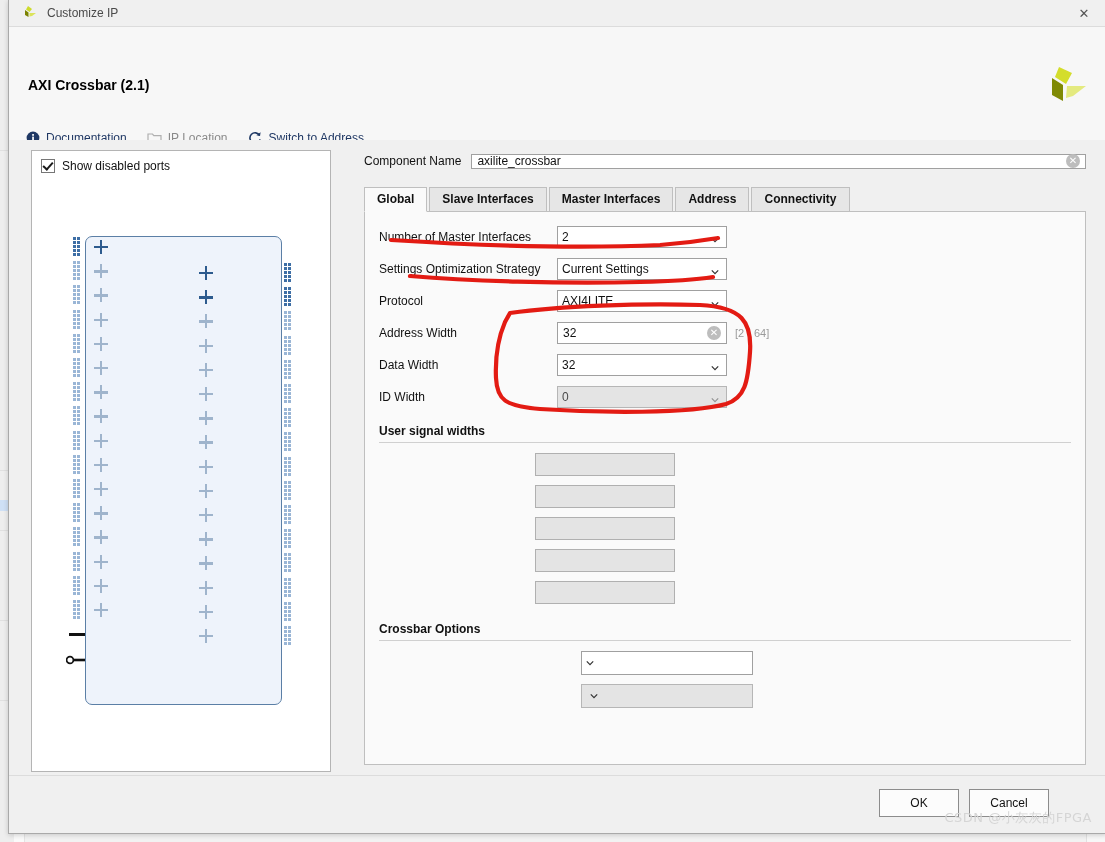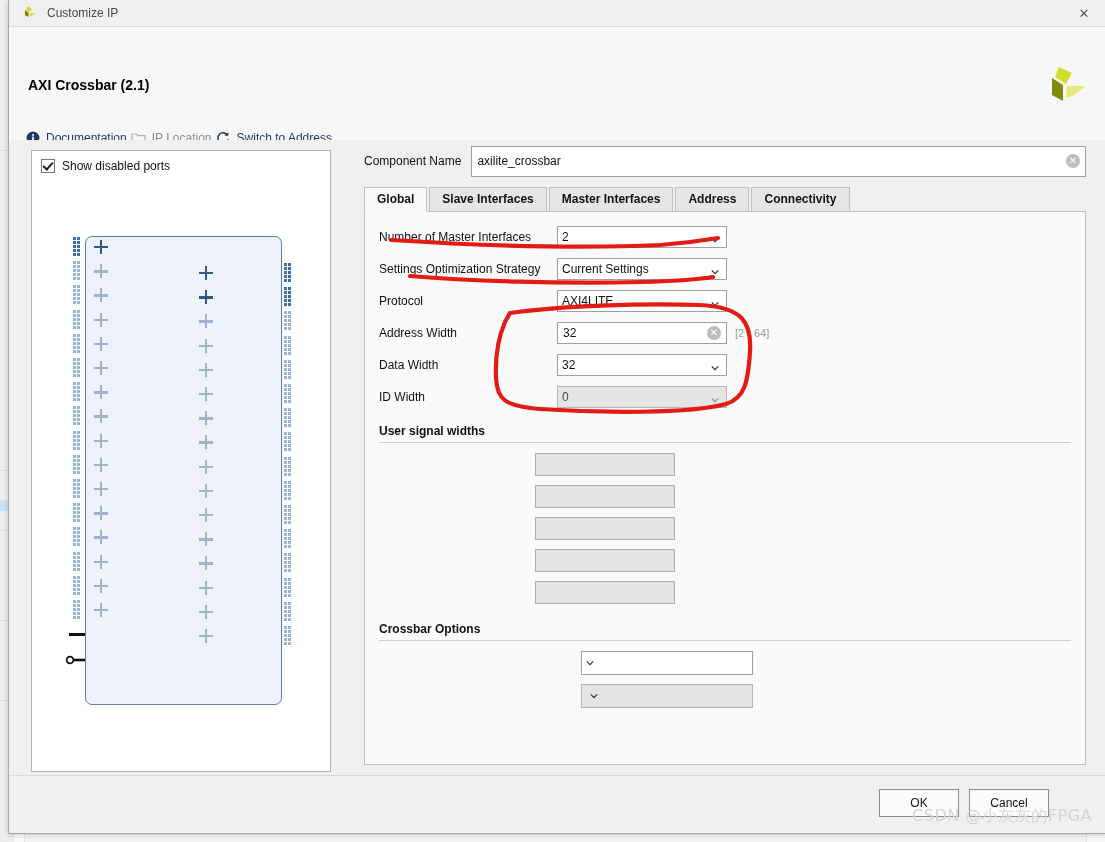--- a/index.html
+++ b/index.html
@@ -29,21 +29,21 @@
             display:flex;align-items:center;position:relative;}
   #titlebar .tb-logo{width:18px;height:16px;margin-left:12px;margin-right:8px;position:relative;}
   #titlebar .tb-title{font-size:12px;color:#4a4a4a;}
   .win-close{position:absolute;right:0;top:0;width:44px;height:26px;display:flex;
              align-items:center;justify-content:center;color:#555;font-size:13px;cursor:default;}
 
   
   #header{height:113px;background:#f7f7f7;border-bottom:1px solid #d7d7d7;position:relative;}
   #ip-title{position:absolute;left:19px;top:50px;font-size:14px;font-weight:bold;color:#000;}
   #amd-logo{position:absolute;right:18px;top:38px;width:46px;height:44px;}
-  #toolstrip{position:absolute;left:16px;top:103px;display:flex;align-items:center;gap:4px;}
+  #toolstrip{position:absolute;left:16px;top:103px;display:flex;align-items:center;gap:20px;}
   .tool{display:flex;align-items:center;gap:6px;color:#1f3864;font-size:12px;cursor:default;}
   .tool .glyph{width:15px;height:15px;display:inline-flex;align-items:center;justify-content:center;}
   .tool .lbl{color:#203864;}
   .tool.dim .lbl{color:#8a8a8a;}
 
   
   #content{position:absolute;left:0;right:0;top:140px;bottom:58px;background:#f0f0f0;}
 
   
   #preview{
@@ -70,21 +70,21 @@
   .dotcol{position:absolute;width:3px;height:3px;background:#3d6ea5;}
   .dotcol.lite{background:#9ab6d6;}
   #aclk-line{position:absolute;width:16px;height:3px;background:#111;}
   #areset-sym{position:absolute;width:18px;height:10px;}
 
   
   #settings{position:absolute;left:355px;top:10px;right:20px;bottom:10px;}
   #compname-row{display:flex;align-items:center;gap:10px;height:22px;}
   #compname-label{font-size:12px;color:#111;}
   #compname-wrap{position:relative;flex:1;}
-  #compname{width:100%;height:31px;box-sizing:border-box;border:1px solid #a0a0a0;
+  #compname{width:100%;height:15px;box-sizing:border-box;border:1px solid #a0a0a0;
             background:#fff;font-size:12px;padding:0 26px 0 5px;color:#111;
             font-family:"Liberation Sans",sans-serif;}
   .clear-x{position:absolute;right:6px;top:50%;transform:translateY(-50%);
            width:14px;height:14px;border-radius:50%;background:#bdbdbd;color:#fff;
            font-size:10px;line-height:14px;text-align:center;cursor:default;}
 
   
   #tabs{display:flex;align-items:flex-end;margin-top:15px;height:24px;
         border-bottom:1px solid #bfbfbf;}
   .tab{height:23px;line-height:23px;padding:0 12px;font-size:12px;font-weight:bold;
@@ -122,21 +122,21 @@
   .csel.disabled{background:#e4e4e4;border-color:#b6b6b6;}
   .csel .muted{color:#9a9a9a;margin-left:4px;}
 
   
   #footer{position:absolute;left:0;right:0;bottom:0;height:58px;background:#f0f0f0;}
   #footer .fline{position:absolute;left:0;right:0;top:0;height:1px;background:#dcdcdc;}
   .btn{position:absolute;top:14px;width:78px;height:26px;border:1px solid #8c8c8c;background:#fcfcfc;
        font-size:12px;color:#111;display:flex;align-items:center;justify-content:center;cursor:default;}
   #btn-ok{right:147px;}
   #btn-cancel{right:57px;}
-  #watermark{position:absolute;right:14px;bottom:6px;font-size:16px;color:#d5d5d5;letter-spacing:.5px;
+  #watermark{position:absolute;right:14px;bottom:6px;font-size:13px;color:#d5d5d5;letter-spacing:.5px;
              font-family:"DejaVu Sans",sans-serif;margin-top:7px;}
 
   
   #annot{position:absolute;left:0;top:0;width:1105px;height:842px;pointer-events:none;}
 </style>
 </head>
 <body>
 
 <div id="bg-app">
   <div class="bgstrip" style="top:0;bottom:0;"></div>

